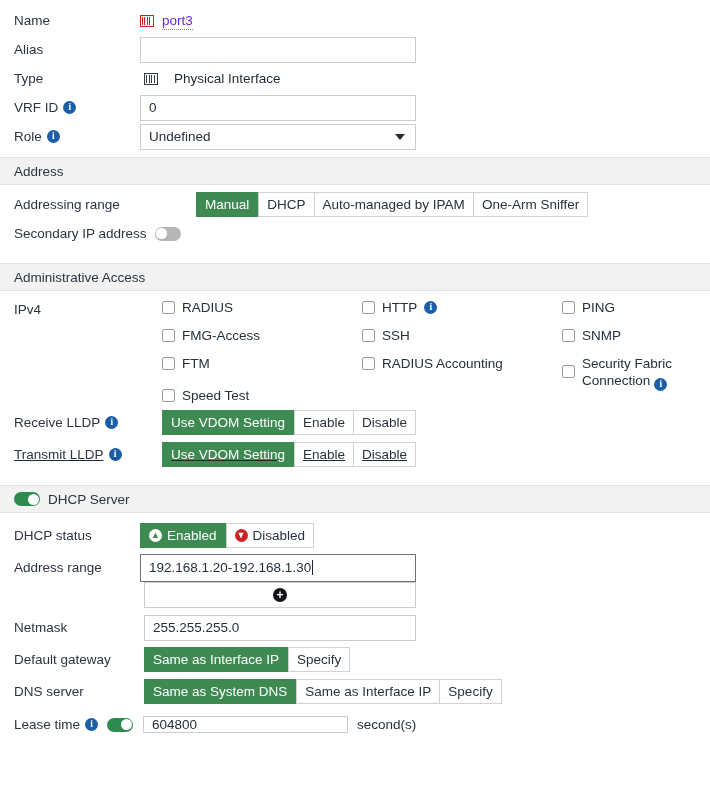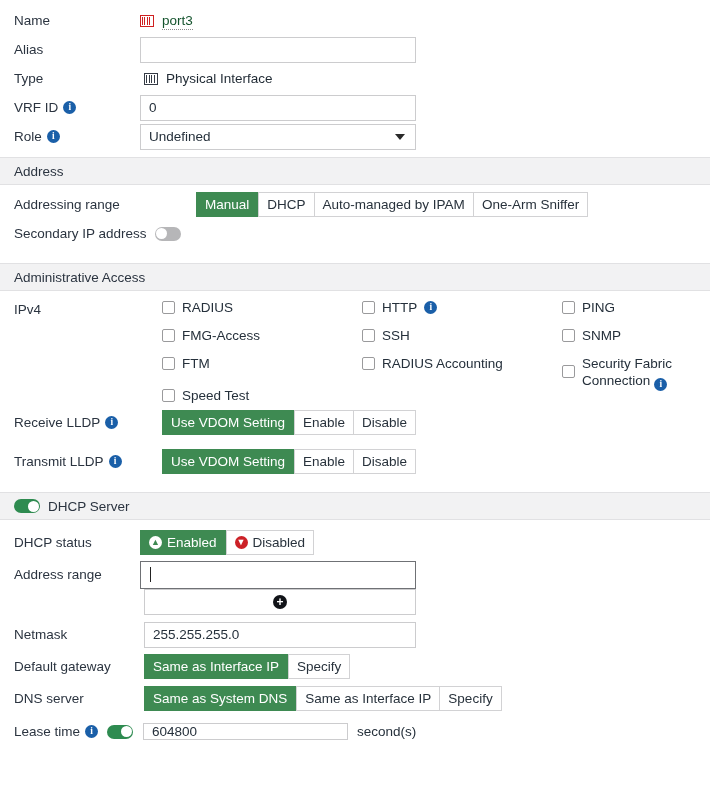--- a/index.html
+++ b/index.html
@@ -192,21 +192,21 @@
   .nic .body { position: absolute; inset: 0; border: 1.5px solid currentColor; }
   .nic .bars {
     position: absolute; left: 2px; right: 2px; top: 2.5px; bottom: 2px;
     background: repeating-linear-gradient(to right, currentColor 0 1px, transparent 1px 2.5px);
   }
   .nic.red { color: #cf2020; }
   .nic.dark { color: #353b45; }
 
   .dotted-link {
     border-bottom: 1px dotted #8a8a8c;
-    color: #14532d;
+    color: #6d28d9;
     line-height: 17px;
   }
 
   
   .statico {
     width: 13px; height: 13px;
     border-radius: 50%;
     display: inline-flex;
     align-items: center;
     justify-content: center;
@@ -263,21 +263,21 @@
     </div>
   </div>
 
   <div class="row">
     <div class="lbl">Type</div>
     <div class="ctl" style="padding-left:4px;">
       <span class="nic dark">
           <span class="body"></span>
           <span class="bars"></span>
         </span>
-      <span style="margin-left:8px;">Physical Interface</span>
+      <span style="margin-left:16px;">Physical Interface</span>
     </div>
   </div>
 
   <div class="row">
     <div class="lbl">
       <span>VRF ID</span>
       <span class="info">i</span>
     </div>
     <div class="ctl">
       <div class="inp" style="width:276px;">0</div>
@@ -391,21 +391,21 @@
     </div>
     <div class="ctl" style="padding-left:22px;">
       <div class="seg">
         <span class="sgi on">Use VDOM Setting</span>
         <span class="sgi">Enable</span>
         <span class="sgi">Disable</span>
       </div>
     </div>
   </div>
 
-  <div class="row" style="margin-top:10px;">
+  <div class="row" style="margin-top:3px;text-decoration:underline;">
     <div class="lbl">
       <span>Transmit LLDP</span>
       <span class="info">i</span>
     </div>
     <div class="ctl" style="padding-left:22px;">
       <div class="seg">
         <span class="sgi on">Use VDOM Setting</span>
         <span class="sgi">Enable</span>
         <span class="sgi">Disable</span>
       </div>
@@ -430,20 +430,21 @@
           <span>Disabled</span>
         </span>
       </div>
     </div>
   </div>
 
   <div class="row" style="margin-top:3px;">
     <div class="lbl">Address range</div>
     <div class="ctl">
       <div class="inp focused" style="width:276px;height:28px;">
+          <span>192.168.1.20-192.168.1.30</span>
           <span class="caret"></span>
         </div>
     </div>
   </div>
 
   <div class="row" style="min-height:26px;">
     <div class="lbl"></div>
     <div class="ctl" style="padding-left:4px;">
       <div class="addbtn" style="width:272px;">
         <span class="plusico">+</span>

